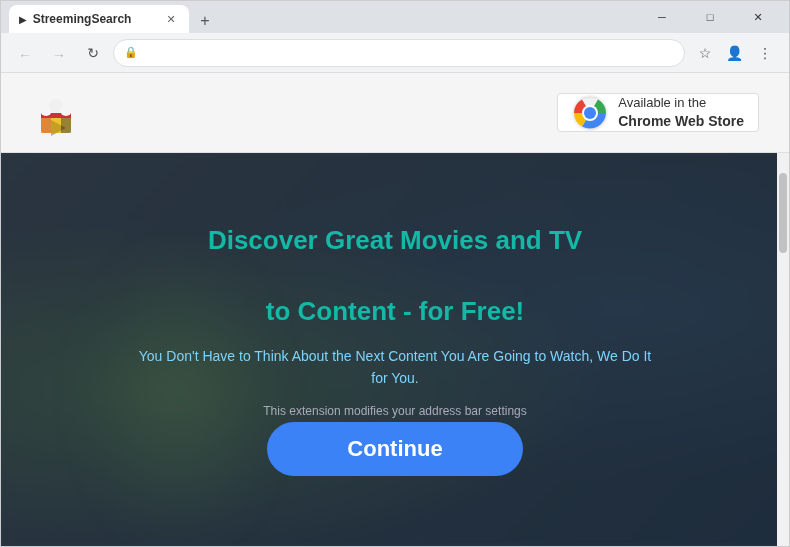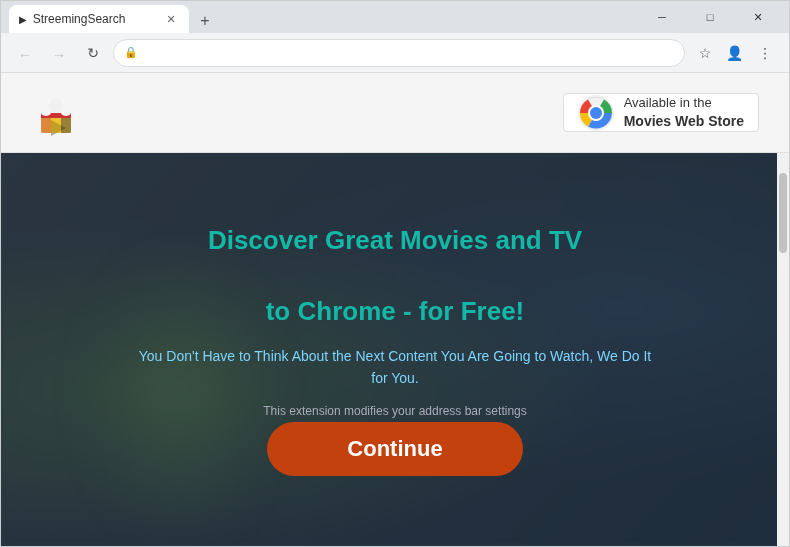--- a/index.html
+++ b/index.html
@@ -27,21 +27,21 @@
       min-width: 180px;
       border-radius: 8px 8px 0 0;
       display: flex;
       align-items: center;
       padding: 0 10px;
       gap: 6px;
       font-size: 12px;
       color: #333;
     }
     .tab-favicon { font-size: 10px; }
-    .tab-title { flex: 1; overflow: hidden; white-space: nowrap; text-overflow: ellipsis; }
+    .tab-title { flex: 1; overflow: hidden; white-space: nowrap; text-overflow: ellipsis; font-weight: bold; }
     .tab-close {
       width: 16px; height: 16px;
       display: flex; align-items: center; justify-content: center;
       border-radius: 50%;
       font-size: 11px;
       color: #666;
       cursor: pointer;
     }
     .new-tab-btn {
       width: 24px; height: 24px;
@@ -208,21 +208,21 @@
       color: #7dd3fc;
       line-height: 1.6;
       margin-bottom: 14px;
     }
     .hero-disclaimer {
       font-size: 12px;
       color: #aab;
       margin-bottom: 4px;
     }
     .continue-btn {
-      background: #c2410c;
+      background: #3b82f6;
       color: #fff;
       border: none;
       border-radius: 30px;
       padding: 14px 80px;
       font-size: 22px;
       font-weight: bold;
       cursor: pointer;
       display: inline-block;
     }
 
@@ -318,32 +318,32 @@
           <path d="M18 18 L34 18 A16 16 0 0 1 10 31.4 Z" fill="#4285f4"></path>
 
           <path d="M18 18 L10 31.4 A16 16 0 0 1 2 18 Z" fill="#fbbc05"></path>
 
           <circle cx="18" cy="18" r="8" fill="#fff"></circle>
 
           <circle cx="18" cy="18" r="6" fill="#4285f4"></circle>
         </svg>
         <div class="badge-text">
           <div>Available in the</div>
-          <strong>Movies Web Store</strong>
+          <strong>Chrome Web Store</strong>
         </div>
       </div>
     </div>
 
     <div class="hero">
       <div class="hero-bg"></div>
       <div class="hero-content">
         <div class="hero-title">
           <span>Discover Great Movies and TV</span><br>
           <br>
-          <span>to Chrome - </span><strong>for Free!</strong>
+          <span>to Content - </span><strong>for Free!</strong>
         </div>
         <div class="hero-subtitle">You Don't Have to Think About the Next Content You Are Going to Watch, We Do It for You.</div>
         <div class="hero-disclaimer">This extension modifies your address bar settings</div>
         <button class="continue-btn">Continue</button>
       </div>
 
       <div class="scrollbar">
         <div class="scrollbar-thumb"></div>
       </div>
     </div>

